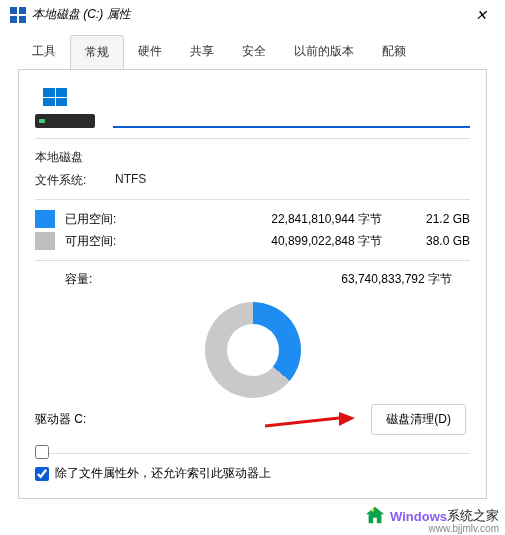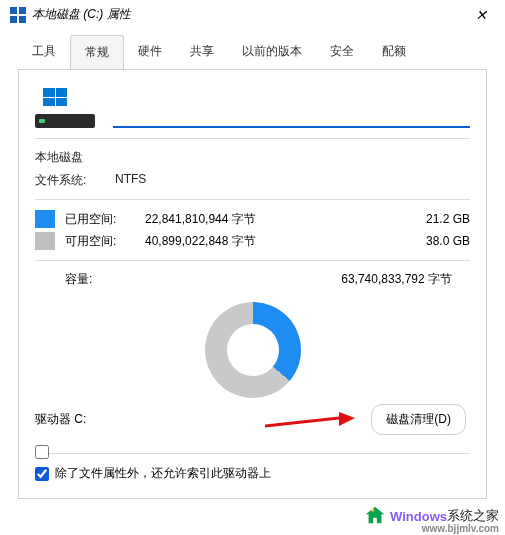--- a/index.html
+++ b/index.html
@@ -23,41 +23,41 @@
 .name-input { flex: 1; border: none; border-bottom: 2px solid #0a5cd8; height: 28px; font-size: 13px; padding: 2px 4px; outline: none; }
 .divider { border: none; border-top: 1px solid #ddd; margin: 10px 0; }
 .kv { display: flex; margin: 6px 0; }
 .kv .k { width: 80px; color: #222; }
 .kv .v { color: #222; }
 .usage { display: flex; align-items: center; margin: 4px 0; }
 .usage .sw { width: 20px; height: 18px; margin-right: 10px; }
 .usage .sw.used { background: #1e8cf0; }
 .usage .sw.free { background: #bfbfbf; }
 .usage .lbl { width: 80px; }
-.usage .bytes { flex: 1; padding-right: 18px; }
+.usage .bytes { flex: 1; text-align: right; padding-right: 18px; }
 .usage .gb { width: 70px; text-align: right; }
 .cap { display: flex; margin: 4px 0 6px 30px; }
 .cap .lbl { width: 80px; }
 .cap .bytes { flex: 1; text-align: right; padding-right: 18px; }
 .cap .gb { width: 70px; text-align: right; }
 .pie-wrap { display: flex; justify-content: center; margin: 14px 0 6px 0; }
 .pie { width: 96px; height: 96px; border-radius: 50%; background: conic-gradient(#1e8cf0 0deg 130deg, #c9c9c9 130deg 360deg); position: relative; }
 .pie::after { content: ""; position: absolute; top: 22px; left: 22px; width: 52px; height: 52px; background: #fff; border-radius: 50%; }
 .drive-row { display: flex; align-items: center; justify-content: flex-end; gap: 20px; margin-top: 6px; padding-right: 4px; position: relative; }
 .drive-row .dl { margin-right: auto; }
-.cleanup-btn { border: 1px solid #cfcfcf; background: #fff; padding: 6px 14px; font-size: 12px; border-radius: 11px; cursor: default; }
+.cleanup-btn { border: 1px solid #cfcfcf; background: #fff; padding: 6px 14px; font-size: 12px; border-radius: 3px; cursor: default; }
 .arrow { position: absolute; left: 230px; top: 6px; }
 .checks { position: absolute; bottom: 10px; left: 16px; right: 16px; }
 .check { display: flex; align-items: center; gap: 6px; font-size: 12px; margin: 6px 0; }
 .check input { width: 14px; height: 14px; accent-color: #0a5cd8; }
 .watermark { position: absolute; right: 6px; bottom: 8px; display: flex; align-items: center; font-size: 12px; color: #222; pointer-events: none; }
 .watermark .logo { width: 22px; height: 22px; margin-right: 4px; }
 .watermark .t1 { font-weight: 700; color: #8b5cf6; font-size: 13px; }
 .watermark .t2 { font-size: 13px; }
-.watermark .url { position: absolute; right: 0; top: 18px; font-size: 10px; color: #888; font-weight: bold; }
+.watermark .url { position: absolute; right: 0; top: 18px; font-size: 10px; color: #888; }
 </style>
 </head>
 <body>
 
 <div class="titlebar">
   <span class="sys-icon">
     <span class="row">
         <span class="sq"></span>
         <span class="sq"></span>
       </span>
@@ -69,22 +69,22 @@
   <span>本地磁盘 (C:) 属性</span>
   <span class="spacer"></span>
   <span class="close">✕</span>
 </div>
 
 <div class="tabs">
   <div class="tab">工具</div>
   <div class="tab active">常规</div>
   <div class="tab">硬件</div>
   <div class="tab">共享</div>
+  <div class="tab">安全</div>
   <div class="tab">以前的版本</div>
-  <div class="tab">安全</div>
   <div class="tab">配额</div>
 </div>
 
 <div class="panel">
 
   <div class="row-icon">
     <div class="drive-icon">
       <div class="win">
           <div></div>
           <div></div>

